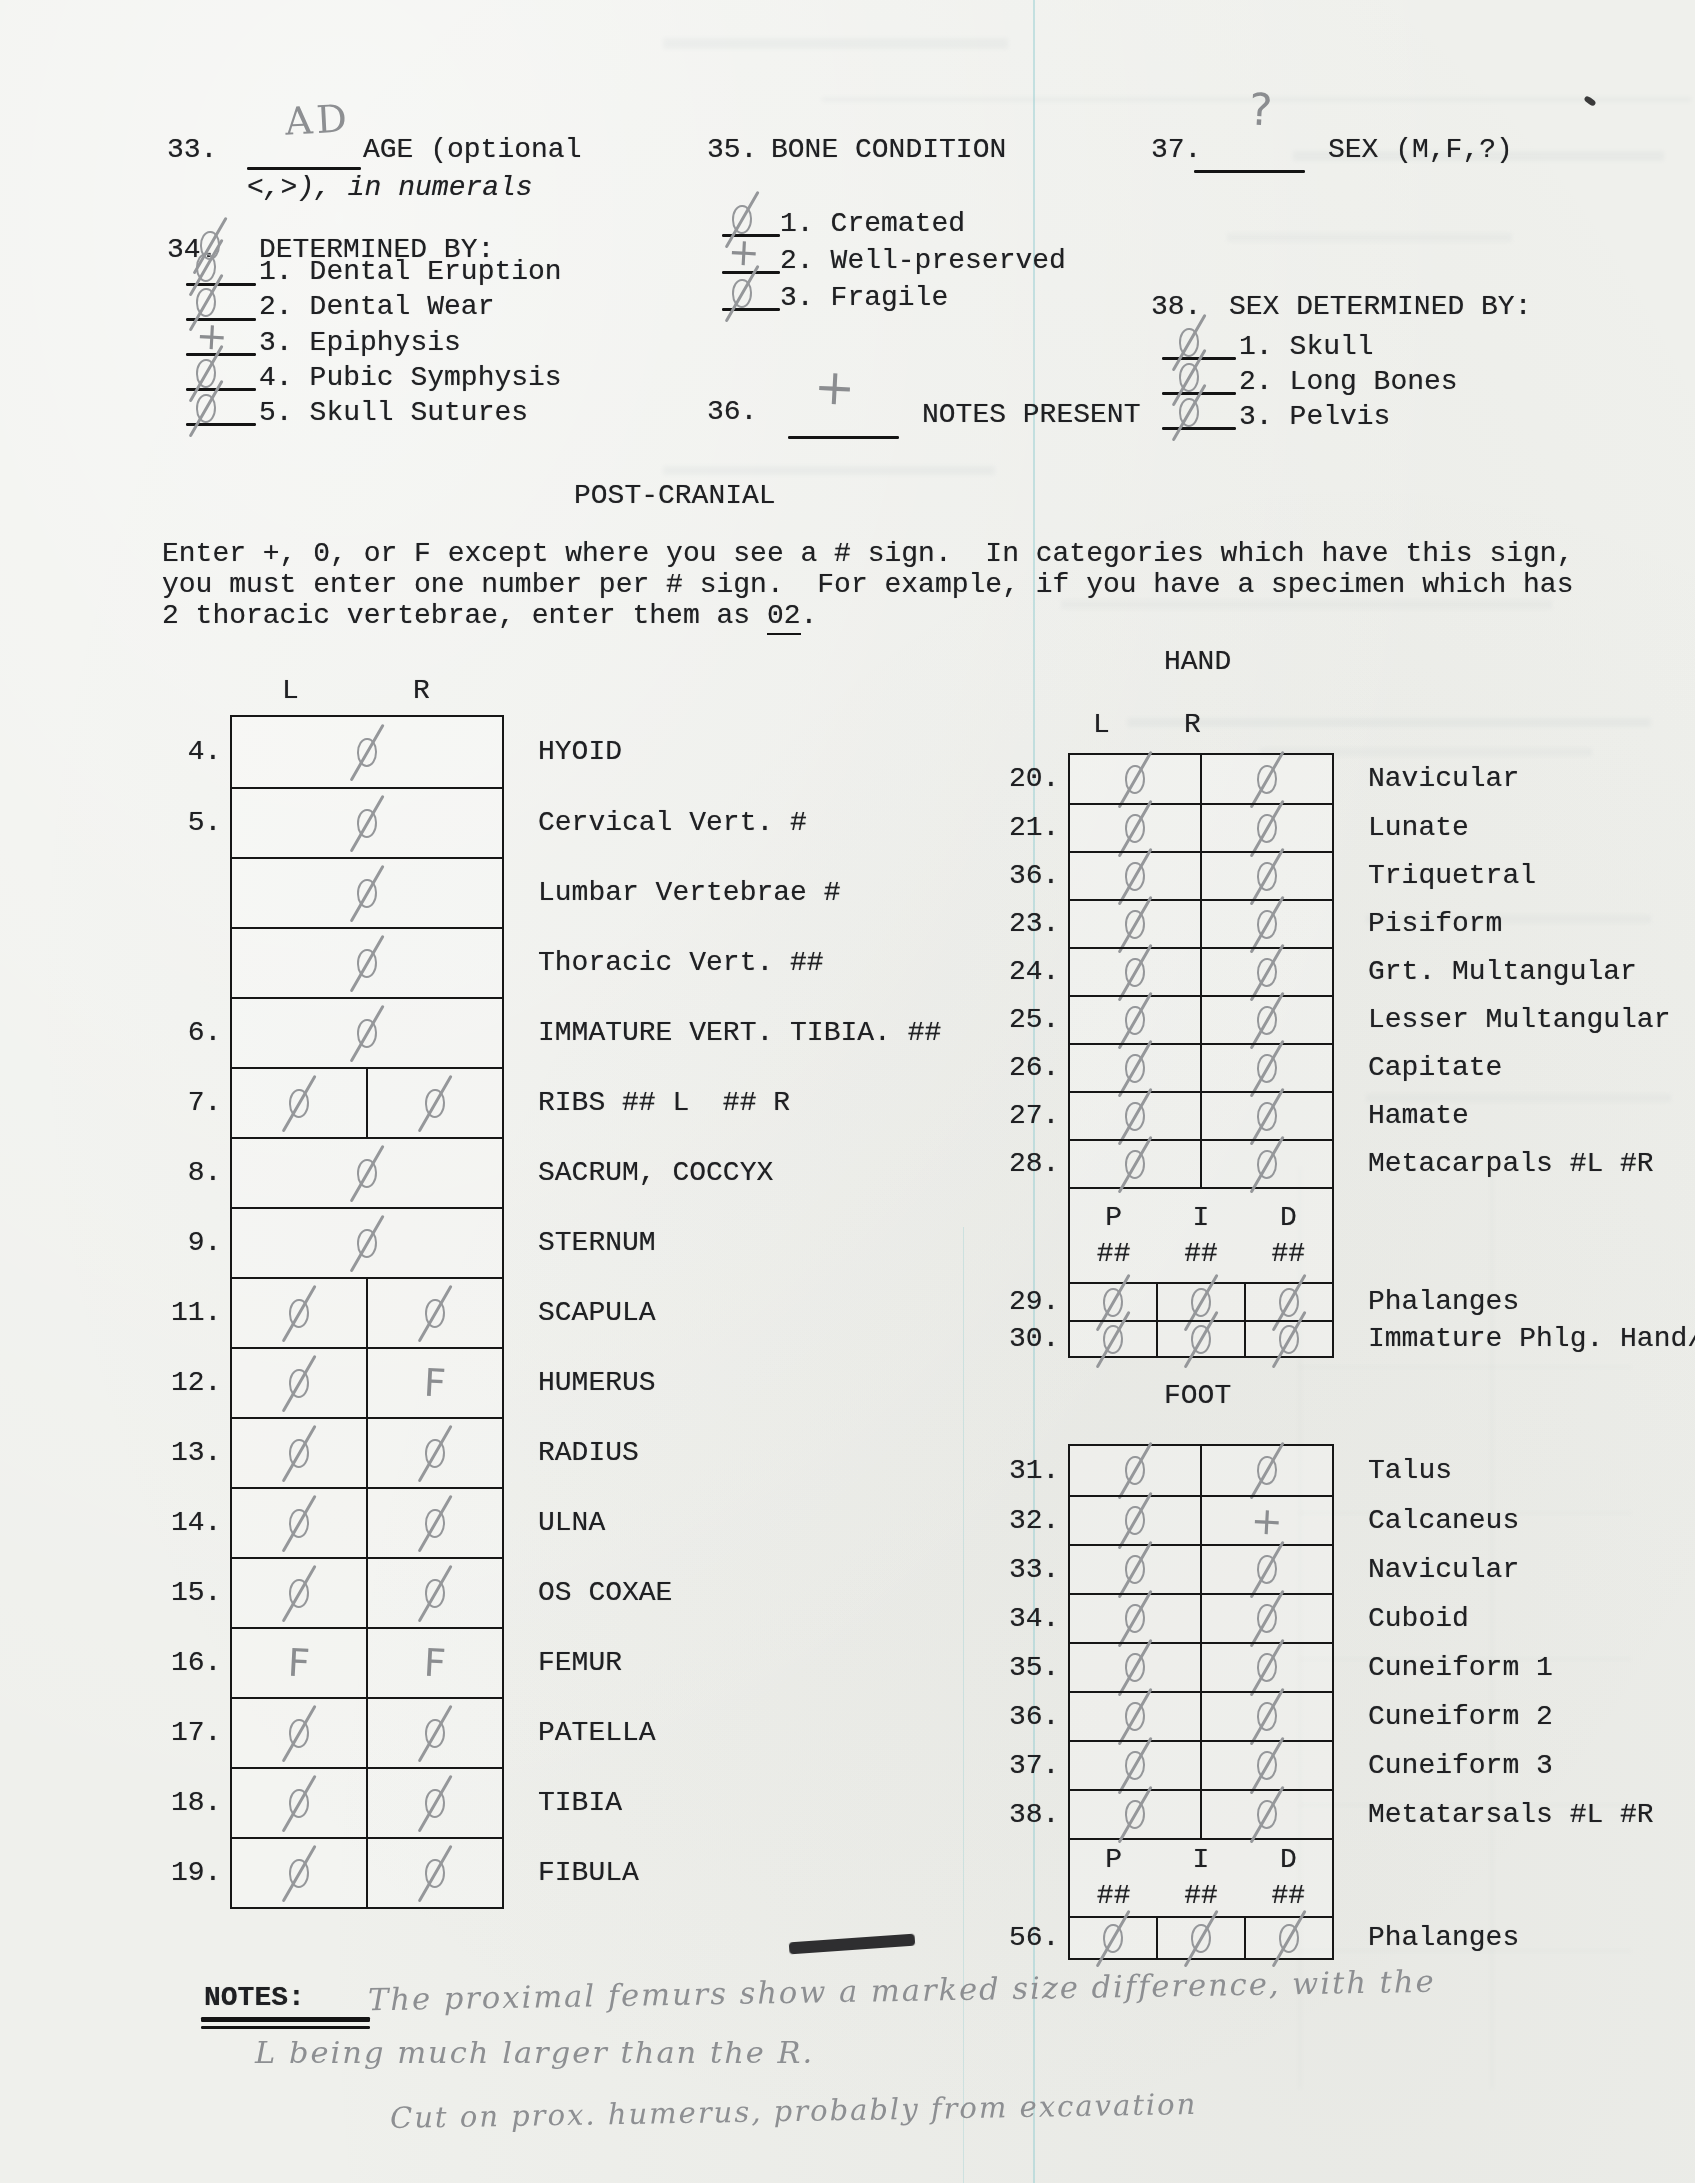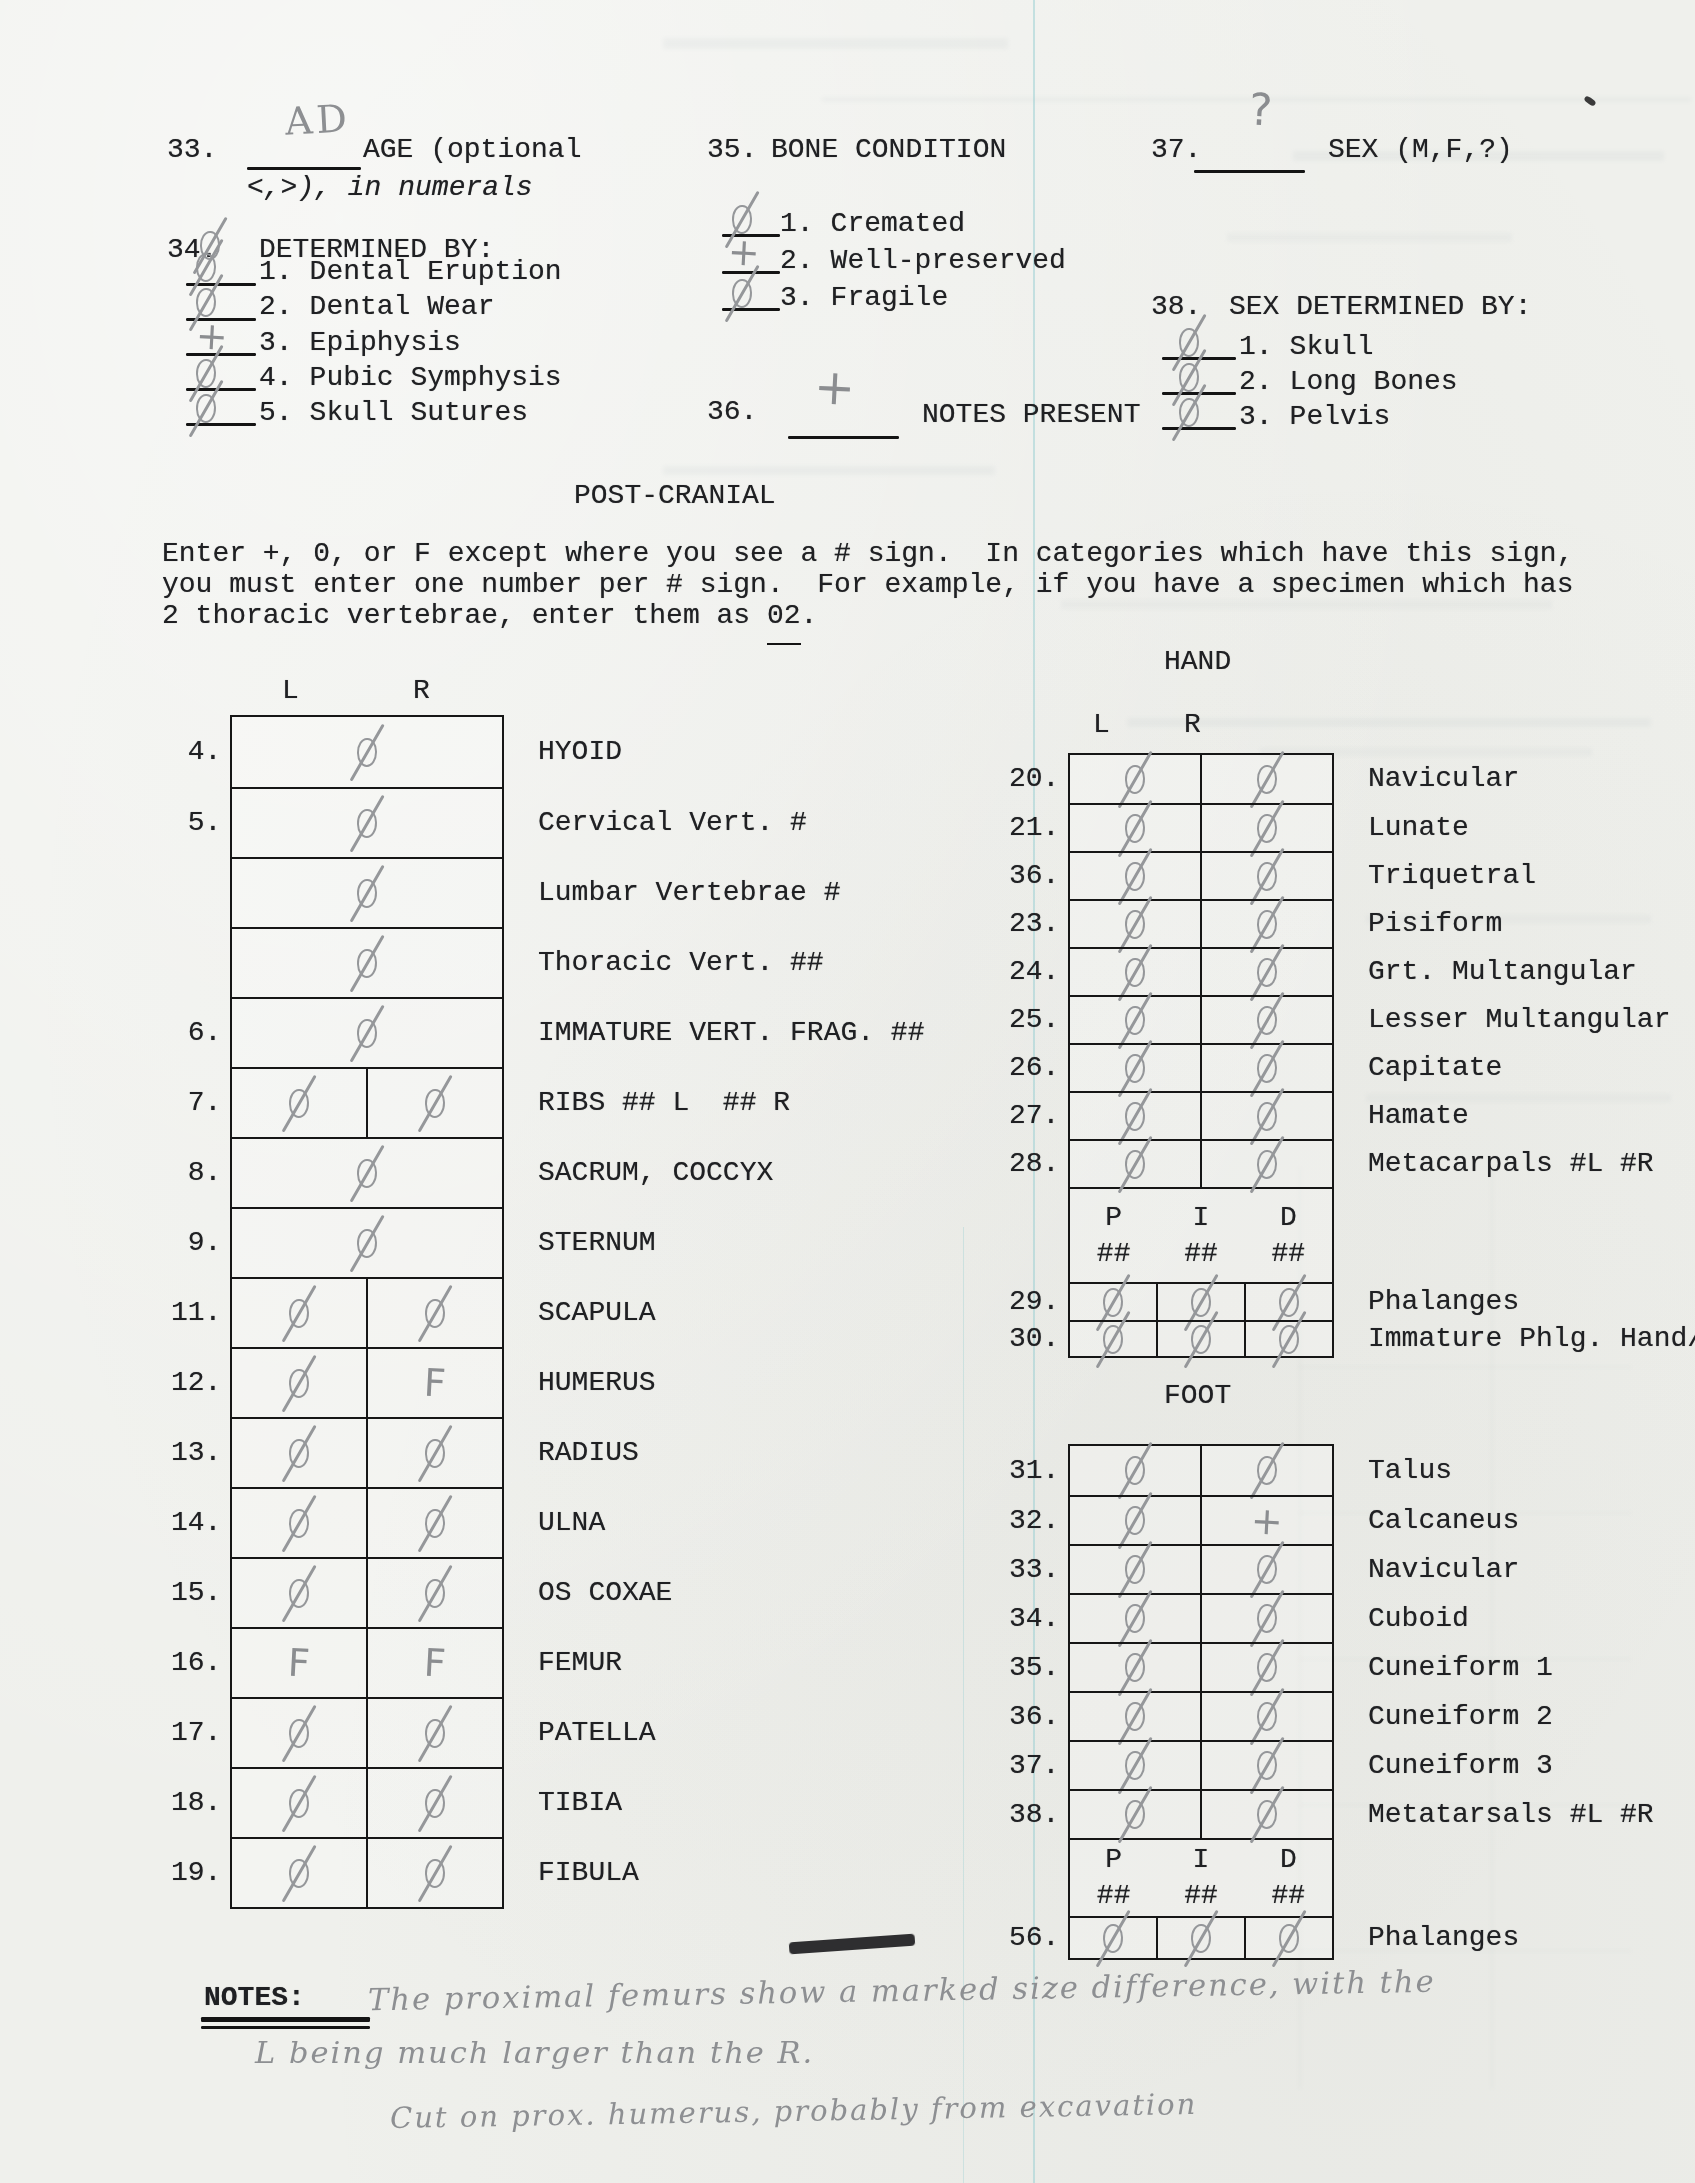--- a/index.html
+++ b/index.html
@@ -28,21 +28,21 @@
   .trow{position:relative;height:var(--rh);box-sizing:border-box;}
   .trow + .trow{border-top:2.7px solid #161616;}
   .cells{position:absolute;inset:0;display:flex;}
   .cell{flex:1;display:flex;align-items:center;justify-content:center;}
   .cell + .cell{border-left:2.7px solid #161616;}
   .rnum{position:absolute;right:calc(100% + 10.6px);top:50%;transform:translateY(-50%);}
   .rlabel{position:absolute;left:calc(100% + 36px);top:50%;transform:translateY(-50%);}
   .pid{border-top:2.7px solid #161616;border-bottom:2.7px solid #161616;box-sizing:border-box;
        display:flex;flex-direction:column;justify-content:center;gap:6.6px;padding:9.3px 0;}
   .pid .pidline{display:flex;justify-content:space-around;}
-  .u02{border-bottom:2.7px solid #141414;padding-bottom:12px;}
+  .u02{border-bottom:2.7px solid #141414;padding-bottom:2px;}
   
   .ghost{position:absolute;background:#8798a0;filter:blur(2px);}
   .scanline{position:absolute;width:2px;}
   .speck{position:absolute;background:#3a3a3a;border-radius:40%;}
   .smear{position:absolute;background:#2e2e30;border-radius:4px;filter:blur(0.7px);}
   .item-row{display:flex;gap:17px;}
 </style>
 </head>
 <body>
 
@@ -206,21 +206,21 @@
           </div>
           <div class="rlabel tw">Thoracic Vert. ##</div>
         </div>
         <div class="trow">
           <div class="rnum tw">6.</div>
           <div class="cells">
             <div class="cell">
               <span class="mk mk-phi"></span>
             </div>
           </div>
-          <div class="rlabel tw">IMMATURE VERT. FRAG. ##</div>
+          <div class="rlabel tw">IMMATURE VERT. TIBIA. ##</div>
         </div>
         <div class="trow">
           <div class="rnum tw">7.</div>
           <div class="cells">
             <div class="cell">
               <span class="mk mk-phi"></span>
             </div>
             <div class="cell">
               <span class="mk mk-phi"></span>
             </div>

